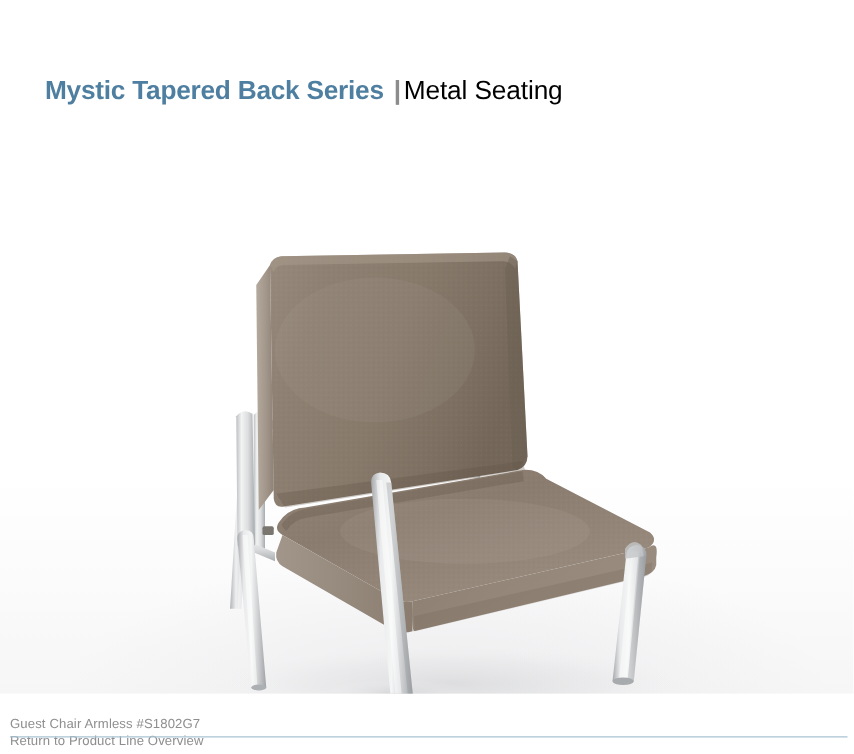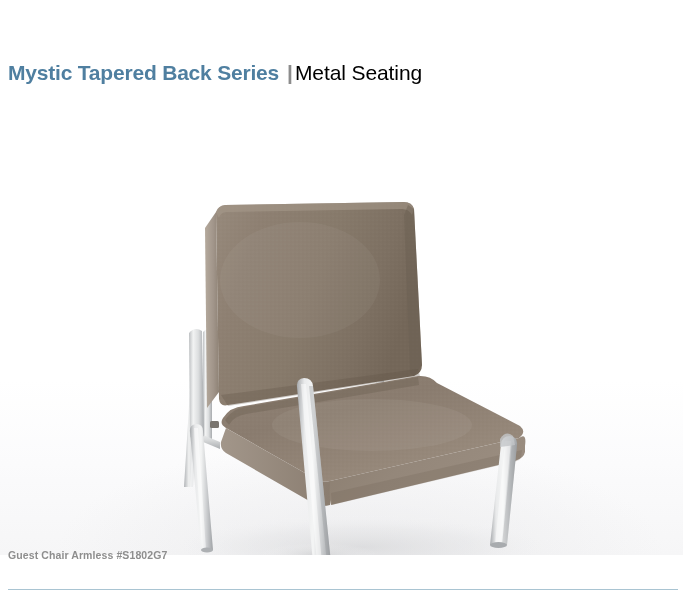--- a/index.html
+++ b/index.html
@@ -22,20 +22,21 @@
     left: 8px;
     top: 62px;
     white-space: nowrap;
     line-height: 1;
   }
   .series-name {
     font-size: 21px;
     font-weight: bold;
     color: #4f7fa0;
     letter-spacing: -0.2px;
+    margin-left: 28px;
   }
   .header-separator {
     font-size: 21px;
     font-weight: bold;
     color: #8c8c8c;
     padding: 0 2px 0 8px;
   }
   .category-name {
     font-size: 21px;
     font-weight: normal;
@@ -62,23 +63,22 @@
   .chair-svg {
     position: absolute;
     left: 0;
     top: 0;
   }
 
   
   .caption-block {
     position: absolute;
     left: 8px;
-    top: 548px;
+    top: 572px;
     line-height: 14px;
-    font-weight: bold;
   }
   .caption-line {
     font-size: 10.5px;
     color: #8e8e8e;
     display: block;
     letter-spacing: 0.1px;
   }
   .caption-link {
     font-size: 10.5px;
     color: #8e8e8e;
@@ -297,15 +297,16 @@
     <path d="M 505,346 L 511,346 L 501,450 L 495,450 Z" fill="#ffffff" opacity="0.46"></path>
     <path d="M 512,347 L 517,350 L 507,450 L 502,450 Z" fill="#919498" opacity="0.35"></path>
     <ellipse cx="498.5" cy="450" rx="8.5" ry="3" fill="#a8abae"></ellipse>
 
     <path d="M 500,344 Q 506,335 513,341 L 515,350 L 500,352 Z" fill="#c3c6c8" opacity="0.8"></path>
   </svg>
 </div>
 
 <div class="caption-block">
   <span class="caption-line">Guest Chair Armless #S1802G7</span>
+  <a class="caption-link">Return to Product Line Overview</a>
 </div>
 
 <div class="bottom-divider"></div>
 
 </body></html>

